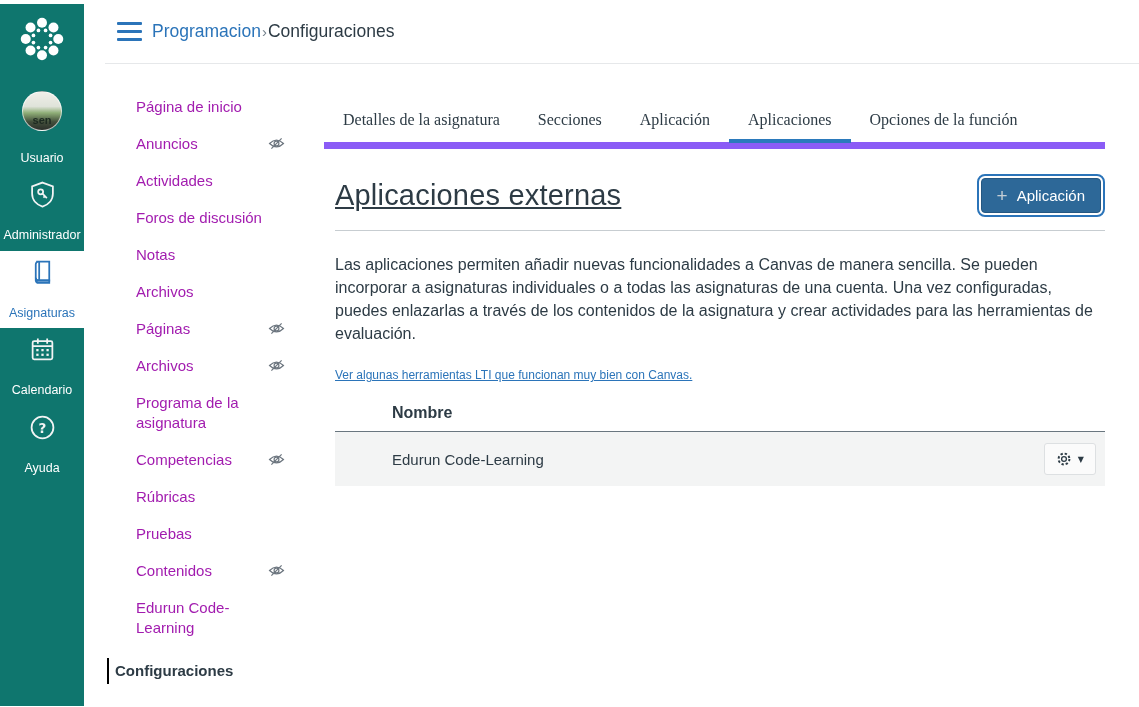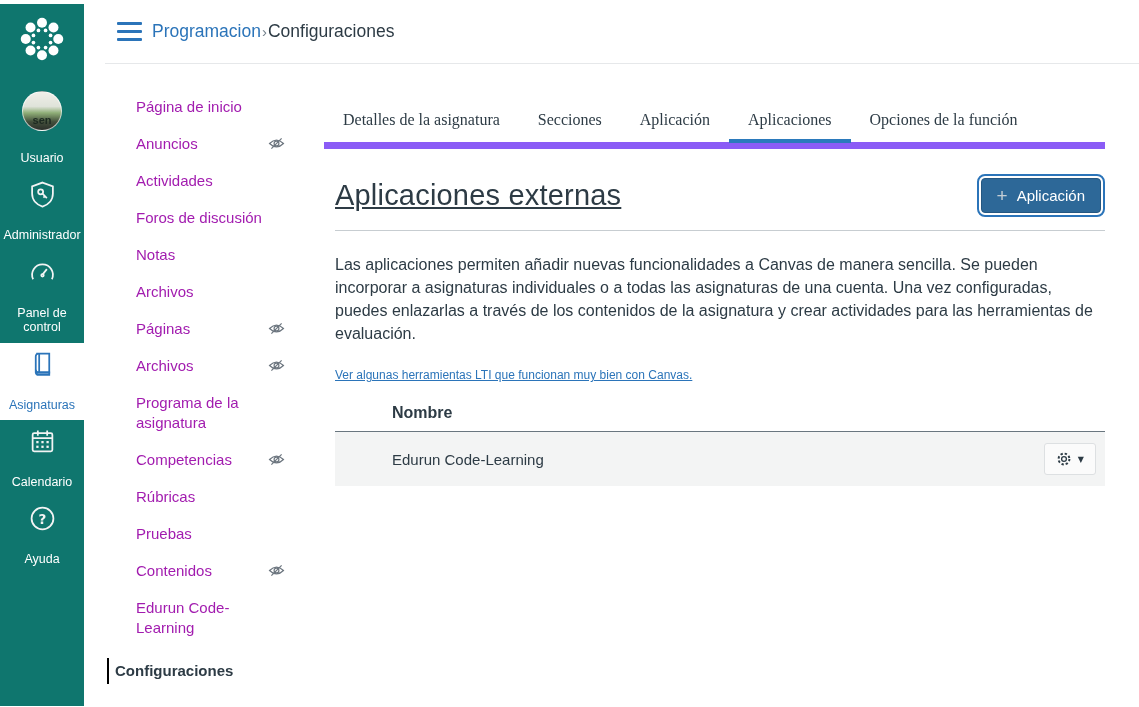--- a/index.html
+++ b/index.html
@@ -134,28 +134,20 @@
 
   <div class="gn-item">
     <svg width="27" height="27" viewBox="0 0 26 26">
       <path d="M13 1.5l10 3.6v7.2c0 6.2-4.6 10.6-10 12.4C7.6 22.9 3 18.5 3 12.3V5.1L13 1.5z"></path>
       <circle cx="11.2" cy="10.4" r="2.4"></circle>
       <path d="M13 12.2l4.2 4.2M15.3 14.5l-1.4 1.4"></path>
     </svg>
     <span class="gn-label">Administrador</span>
   </div>
 
-  <div class="gn-item">
-    <svg width="27" height="27" viewBox="0 0 26 26">
-      <path d="M4 19.5a10 10 0 1 1 18 0"></path>
-      <path d="M13 15l4.2-5.2"></path>
-      <circle cx="13" cy="15.7" r="1.2"></circle>
-    </svg>
-    <span class="gn-label">Panel de control</span>
-  </div>
 
   <div class="gn-item active">
     <svg width="27" height="27" viewBox="0 0 26 26">
       <path d="M7 2.5h12.5v18.2H9.2A2.7 2.7 0 0 1 6.5 18V5A2.5 2.5 0 0 1 9 2.5"></path>
       <path d="M9.8 2.5v18M6.5 18a2.7 2.7 0 0 0 2.7 2.7h10.3v2.3H9.2A2.7 2.7 0 0 1 6.5 20.7z"></path>
     </svg>
     <span class="gn-label">Asignaturas</span>
   </div>
 
   <div class="gn-item">

